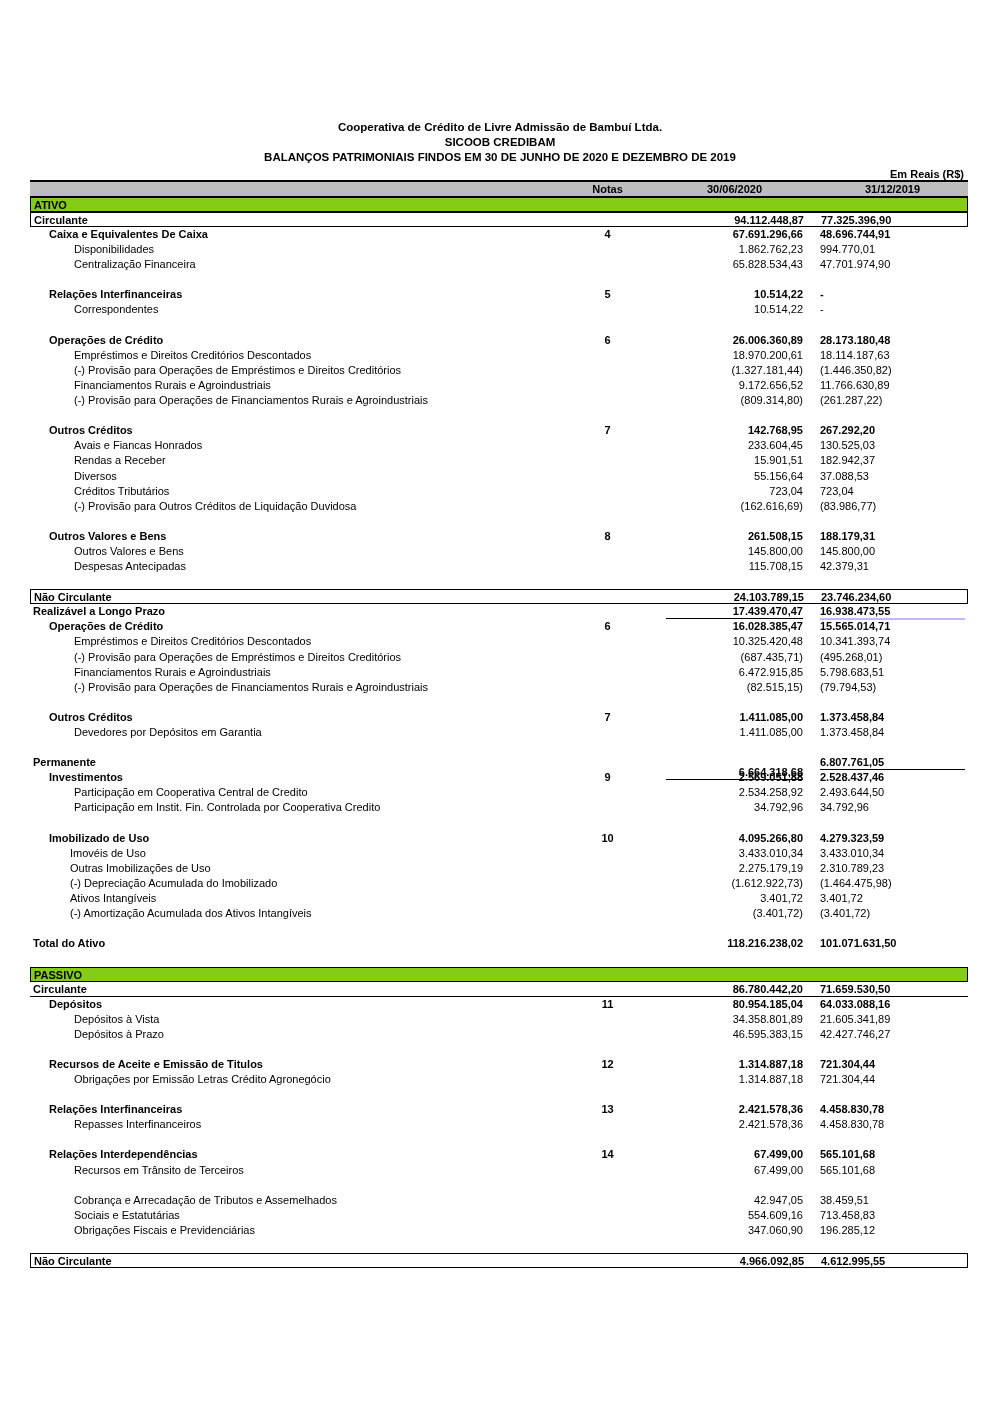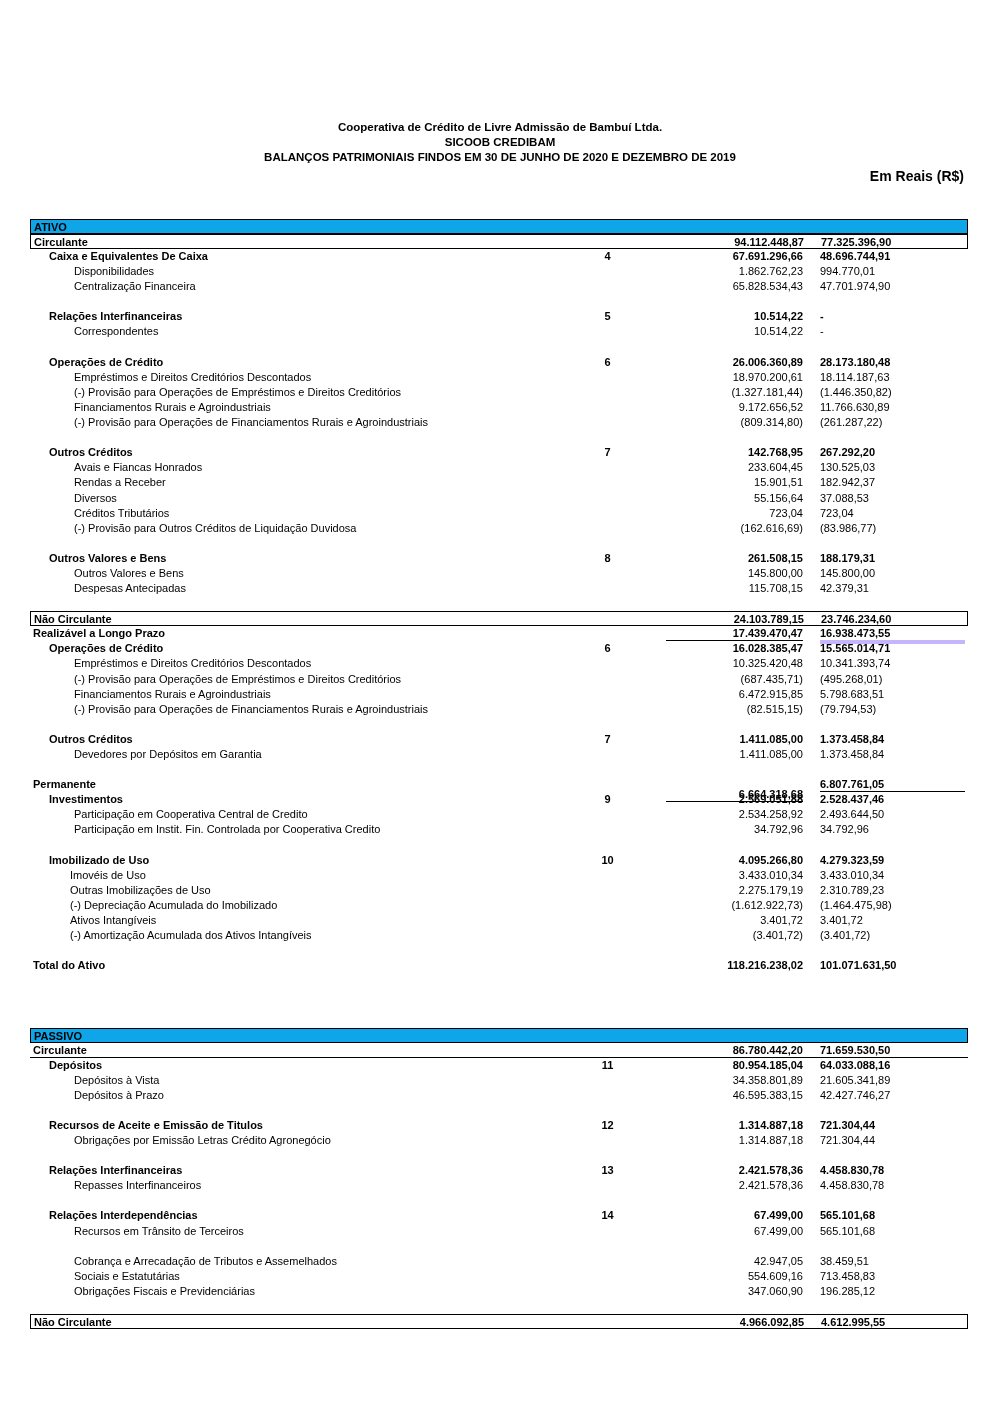--- a/index.html
+++ b/index.html
@@ -1,45 +1,50 @@
 <!DOCTYPE html>
 <html><head>
 <meta charset="utf-8">
 <style>
   html, body { margin: 0; padding: 0; background: #ffffff; }
   body { width: 1000px; height: 1414px; position: relative; font-family: "Liberation Sans", sans-serif; color: #000; }
   .title-block { position: absolute; top: 120px; left: 0; width: 1000px; text-align: center; font-weight: bold; font-size: 11.5px; line-height: 15px; }
-  .unit { position: absolute; top: 168px; right: 36px; font-size: 14px; font-weight: bold; padding-left: 44px; }
+  .unit { position: absolute; top: 168px; right: 36px; font-size: 11px; font-weight: bold; padding-left: 44px; }
   .sheet { position: absolute; left: 30px; top: 180px; width: 938px; }
   .row { position: relative; height: 15.1px; font-size: 11px; line-height: 15px; white-space: nowrap; }
   .row .lbl { position: absolute; left: 3px; }
   .row .nota { position: absolute; left: 560px; width: 35px; text-align: center; }
   .row .v1 { position: absolute; left: 636px; width: 137px; text-align: right; }
   .row .v2 { position: absolute; left: 790px; width: 145px; text-align: left; }
   .b { font-weight: bold; }
   .l1 .lbl { left: 19px; }
   .l2 .lbl { left: 44px; }
   .l2b .lbl { left: 40px; }
   .colhead { background: #bdbdbd; border-top: 2px solid #000; border-bottom: 1px solid #000; height: 14px; font-weight: bold; }
   .colhead .v1, .colhead .v2 { text-align: center; }
-  .section { background: #0ea5e9; border: 1px solid #000; border-top-width: 1.5px; height: 13px; font-weight: bold; margin-top: 39px; }
+  .section { background: #84cc16; border: 1px solid #000; border-top-width: 1.5px; height: 13px; font-weight: bold; }
   .boxed { border: 1px solid #000; border-bottom-width: 1.5px; height: 13px; font-weight: bold; }
   .gap { height: 15.1px; }
 </style>
 </head>
 <body>
 
 <div class="title-block">
   <div>Cooperativa de Crédito de Livre Admissão de Bambuí Ltda.</div>
   <div>SICOOB CREDIBAM</div>
   <div>BALANÇOS PATRIMONIAIS FINDOS EM 30 DE JUNHO DE 2020 E DEZEMBRO DE 2019</div>
 </div>
 <div class="unit">Em Reais (R$)</div>
 
 <div class="sheet">
+  <div class="row colhead">
+    <span class="nota">Notas</span>
+    <span class="v1">30/06/2020</span>
+    <span class="v2">31/12/2019</span>
+  </div>
 
   <div class="row section">
     <span class="lbl">ATIVO</span>
   </div>
   <div class="row boxed">
     <span class="lbl">Circulante</span>
     <span class="v1">94.112.448,87</span>
     <span class="v2">77.325.396,90</span>
   </div>
 
@@ -174,21 +179,21 @@
   <div class="gap"></div>
 
   <div class="row boxed">
     <span class="lbl">Não Circulante</span>
     <span class="v1">24.103.789,15</span>
     <span class="v2">23.746.234,60</span>
   </div>
   <div class="row b">
     <span class="lbl">Realizável a Longo Prazo</span>
     <span class="v1" style="border-bottom:1px solid #000;height:14px;">17.439.470,47</span>
-    <span class="v2" style="border-bottom:4px solid #c4b5fd;height:14px;">16.938.473,55</span>
+    <span class="v2" style="border-bottom:2px solid #c4b5fd;height:14px;">16.938.473,55</span>
   </div>
   <div>
       <div class="row l1 b">
         <span class="lbl">Operações de Crédito</span>
         <span class="nota">6</span>
         <span class="v1">16.028.385,47</span>
         <span class="v2">15.565.014,71</span>
       </div>
       <div class="row l2">
         <span class="lbl">Empréstimos e Direitos Creditórios Descontados</span>

